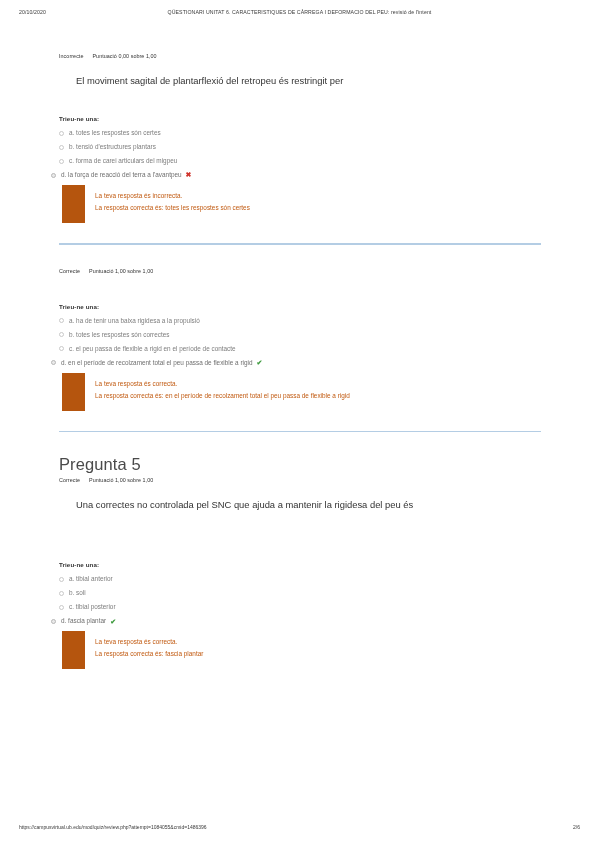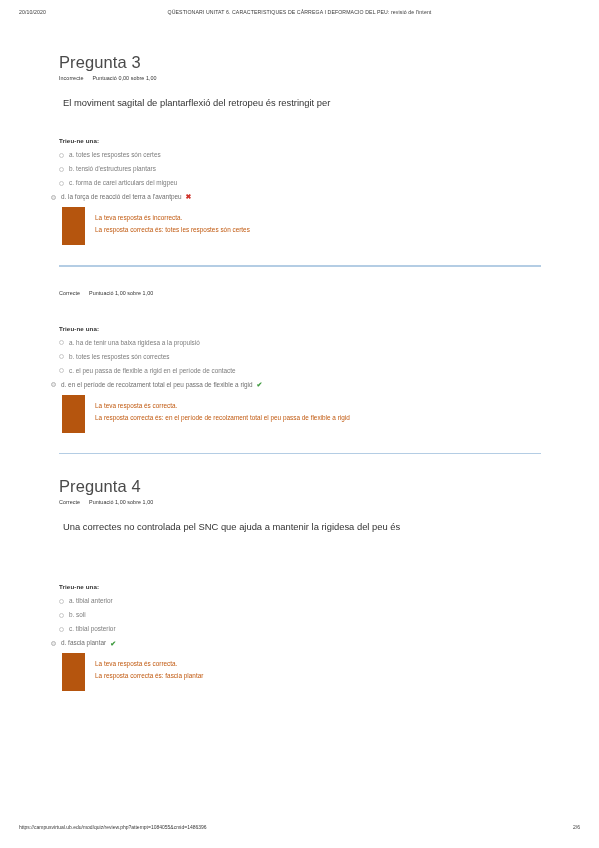--- a/index.html
+++ b/index.html
@@ -92,21 +92,21 @@
     color: #333333;
     margin: 0 0 0 0;
     line-height: 9px;
     letter-spacing: 0.05px;
   }
   .q-meta .q-state { margin-right: 9px; }
 
   .q-text {
     font-size: 9.4px;
     color: #333333;
-    margin: 13px 0 0 4px;
+    margin: 13px 0 0 17px;
     line-height: 14px;
   }
 
   .q-answers {
     margin-top: 27px;
   }
   .q-answers.tall { margin-top: 49px; }
 
   .answers-label {
     font-size: 6.2px;
@@ -196,21 +196,20 @@
 <div class="page">
 
   <div class="print-header">
     <span class="ph-date">20/10/2020</span>
     <span class="ph-title">QÜESTIONARI UNITAT 6. CARACTERISTIQUES DE CÀRREGA I DEFORMACIO DEL PEU: revisió de l'intent</span>
   </div>
 
   <div class="content">
 
     <div class="question-block">
-      <h2 class="q-title">Pregunta 3</h2>
       <div class="q-meta">
         <span class="q-state">Incorrecte</span><span class="q-score">Puntuació 0,00 sobre 1,00</span>
       </div>
       <div class="q-text">El moviment sagital de plantarflexió del retropeu és restringit per</div>
 
       <div class="q-answers">
         <div class="answers-label">Trieu-ne una:</div>
 
         <div class="opt-row">
           <span class="radio"></span><span class="opt-text">a. totes les respostes són certes</span>
@@ -264,21 +263,21 @@
         <div class="fb-lines">
           <div class="fb-line">La teva resposta és correcta.</div>
           <div class="fb-line">La resposta correcta és: en el període de recolzament total el peu passa de flexible a rigid</div>
         </div>
       </div>
 
       <div class="divider"></div>
     </div>
 
     <div class="question-block" style="margin-top:22px;">
-      <h2 class="q-title">Pregunta 4</h2>
+      <h2 class="q-title">Pregunta 5</h2>
       <div class="q-meta">
         <span class="q-state">Correcte</span><span class="q-score">Puntuació 1,00 sobre 1,00</span>
       </div>
       <div class="q-text">Una correctes no controlada pel SNC que ajuda a mantenir la rigidesa del peu és</div>
 
       <div class="q-answers tall">
         <div class="answers-label">Trieu-ne una:</div>
 
         <div class="opt-row">
           <span class="radio"></span><span class="opt-text">a. tibial anterior</span>

